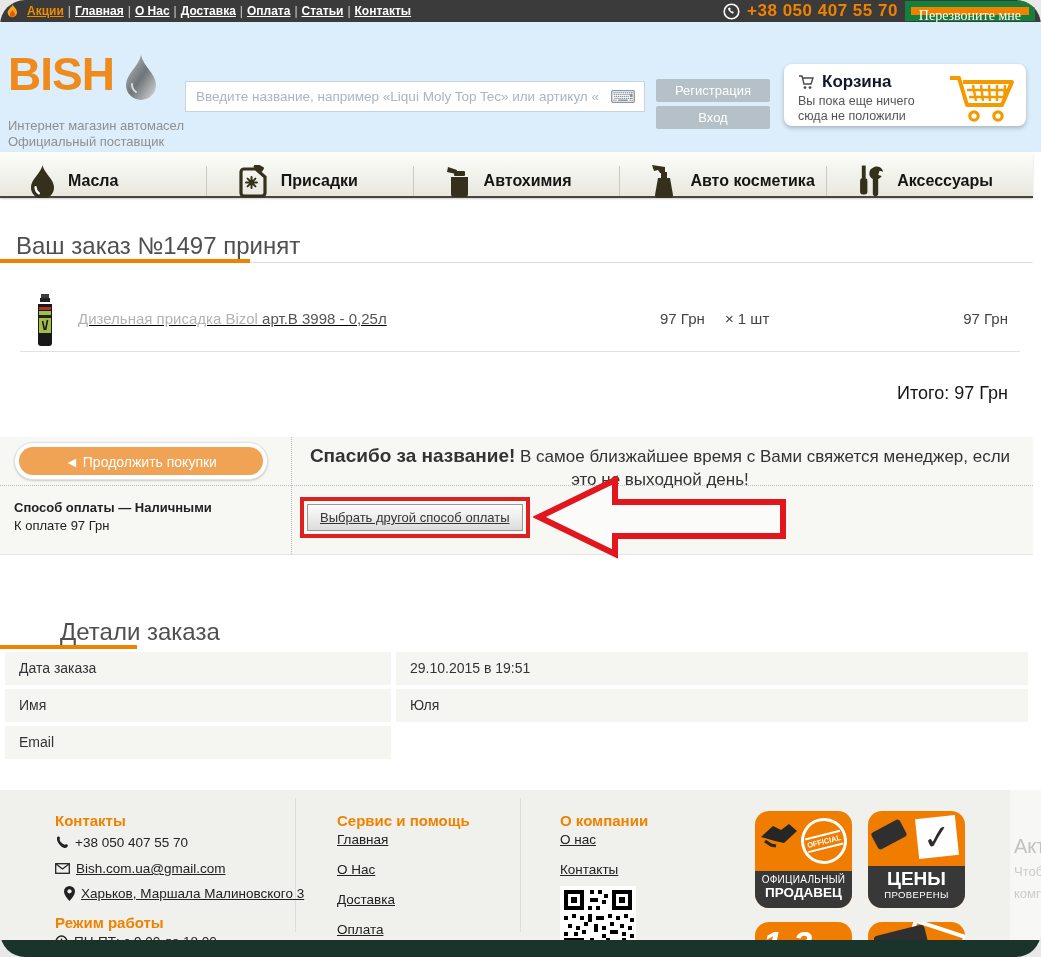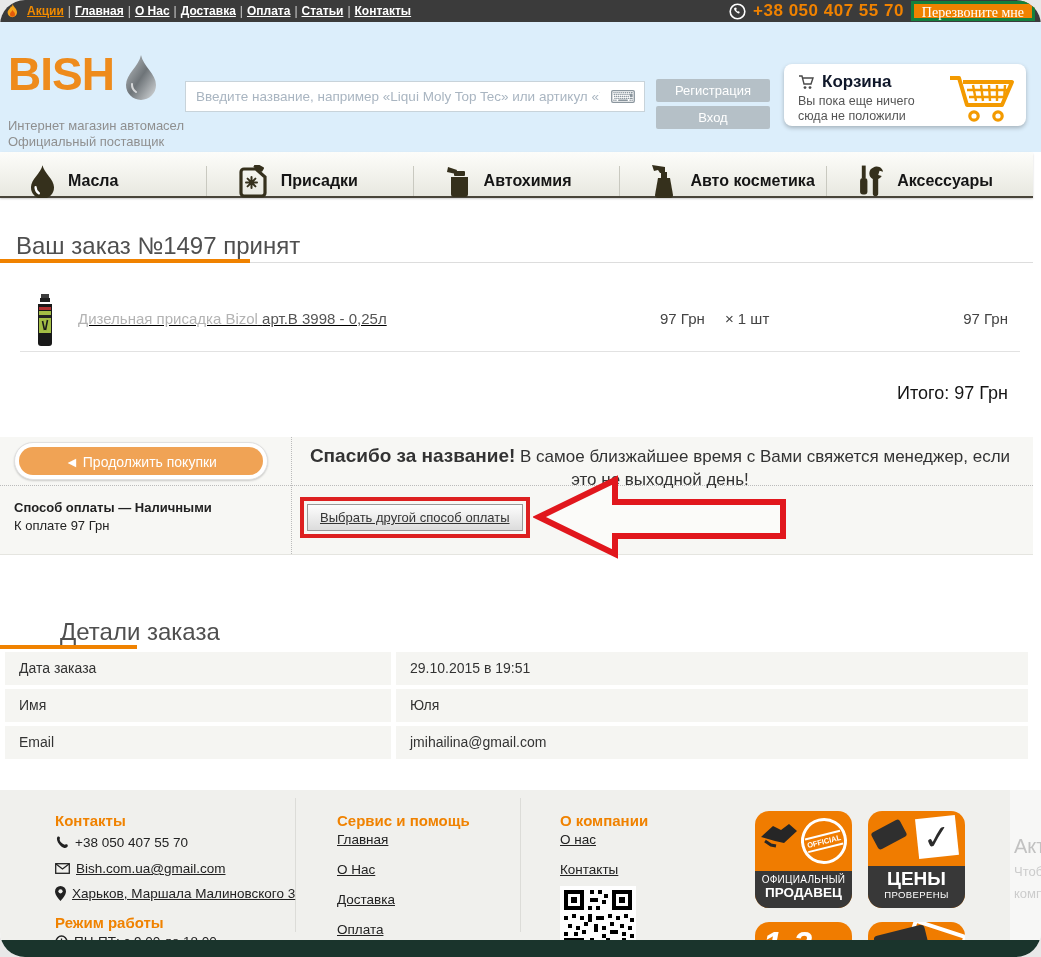--- a/index.html
+++ b/index.html
@@ -7,21 +7,21 @@
   .page { position:relative; width:1041px; height:957px; background:#fff; overflow:hidden; margin:0 auto;border-radius:25px; }
 
   
   .topbar { position:absolute; left:0; top:0; width:1041px; height:22px; background:#3b3b3b; display:flex; align-items:center; padding-left:6px; }
   .topbar .flame { margin-right:4px; display:flex; }
   .toplink { color:#fff; font-size:12px; font-weight:bold; text-decoration:underline; margin:0 4px; cursor:pointer; }
   .toplink.accent { color:#f08a00; }
   .topsep { color:#cfcfcf; font-size:12px; }
   .tb-right { position:absolute; right:6px; top:0; height:22px; display:flex; align-items:center; gap:7px; }
   .tb-phone { color:#f08200; font-size:17px; font-weight:bold; letter-spacing:.5px; }
-  .tb-callback { background:#f08200; border:3px solid #15803d; color:#fff; font-family:"Liberation Serif","DejaVu Serif",serif; font-size:14px; height:20px; line-height:18px; padding:0 8px; cursor:pointer; }
+  .tb-callback { background:#f08200; border:6px solid #15803d; color:#fff; font-family:"Liberation Serif","DejaVu Serif",serif; font-size:14px; height:20px; line-height:18px; padding:0 8px; cursor:pointer; }
 
   
   .header { position:absolute; left:0; top:22px; width:1041px; height:130px; background:#dceefb; }
   .logo-wrap { position:absolute; left:8px; top:30px; }
   .logo-text { font-size:46px; font-weight:bold; color:#ee8b1c; letter-spacing:-1px; line-height:44px; }
   .logo-drop { position:absolute; left:116px; top:2px; }
   .tagline { position:absolute; left:8px; font-size:13px; color:#8f8f8f; }
   .tagline1 { top:96px; } .tagline2 { top:112px; }
   .search-box { position:absolute; left:185px; top:59px; width:460px; height:31px; background:#fff; border:1px solid #c8d3da; display:flex; align-items:center; }
   .search-box input { flex:1; border:none; outline:none; font-size:13.5px; color:#666; padding:0 10px; font-family:inherit; background:transparent; }
@@ -314,21 +314,20 @@
   </div>
 
   <div class="sec-title details-title">Детали заказа</div>
   <div class="details-accent"></div>
 
   <div class="dcell dlabel drow0">Дата заказа</div>
   <div class="dcell dvalue drow0">29.10.2015 в 19:51</div>
   <div class="dcell dlabel drow1">Имя</div>
   <div class="dcell dvalue drow1">Юля</div>
   <div class="dcell dlabel drow2">Email</div>
-  <div class="dcell dvalue drow2">jmihailina@gmail.com</div>
 
   <div class="footer">
     <div class="aside-strip"></div>
     <div class="f-vline fv1"></div>
     <div class="f-vline fv2"></div>
 
     <div class="f-head" style="left:55px;top:22px;">Контакты</div>
     <div class="f-item" style="left:55px;top:45px;">
       <span style="display:flex;">
           <svg width="14" height="14" viewBox="0 0 14 14">
@@ -339,21 +338,21 @@
     </div>
     <div class="f-item" style="left:55px;top:71px;">
       <span style="display:flex;">
           <svg width="15" height="11" viewBox="0 0 15 11">
             <rect x=".7" y=".7" width="13.6" height="9.6" fill="none" stroke="#222" stroke-width="1.3"></rect>
             <path d="M1 1l6.5 5L14 1" fill="none" stroke="#222" stroke-width="1.3"></path>
           </svg>
         </span>
       <a class="f-link">Bish.com.ua@gmail.com</a>
     </div>
-    <div class="f-item" style="left:55px;top:96px;">
+    <div class="f-item" style="left:64px;top:96px;">
       <span style="display:flex;">
           <svg width="11" height="15" viewBox="0 0 11 15">
             <path d="M5.5 0A5.5 5.5 0 0 1 11 5.5C11 9.5 5.5 15 5.5 15S0 9.5 0 5.5A5.5 5.5 0 0 1 5.5 0z" fill="#222"></path>
             <circle cx="5.5" cy="5.3" r="2.1" fill="#f0f0ed"></circle>
           </svg>
         </span>
       <a class="f-link">Харьков, Маршала Малиновского 3</a>
     </div>
     <div class="f-head" style="left:55px;top:124px;">Режим работы</div>
     <div class="f-item" style="left:55px;top:144px;">

